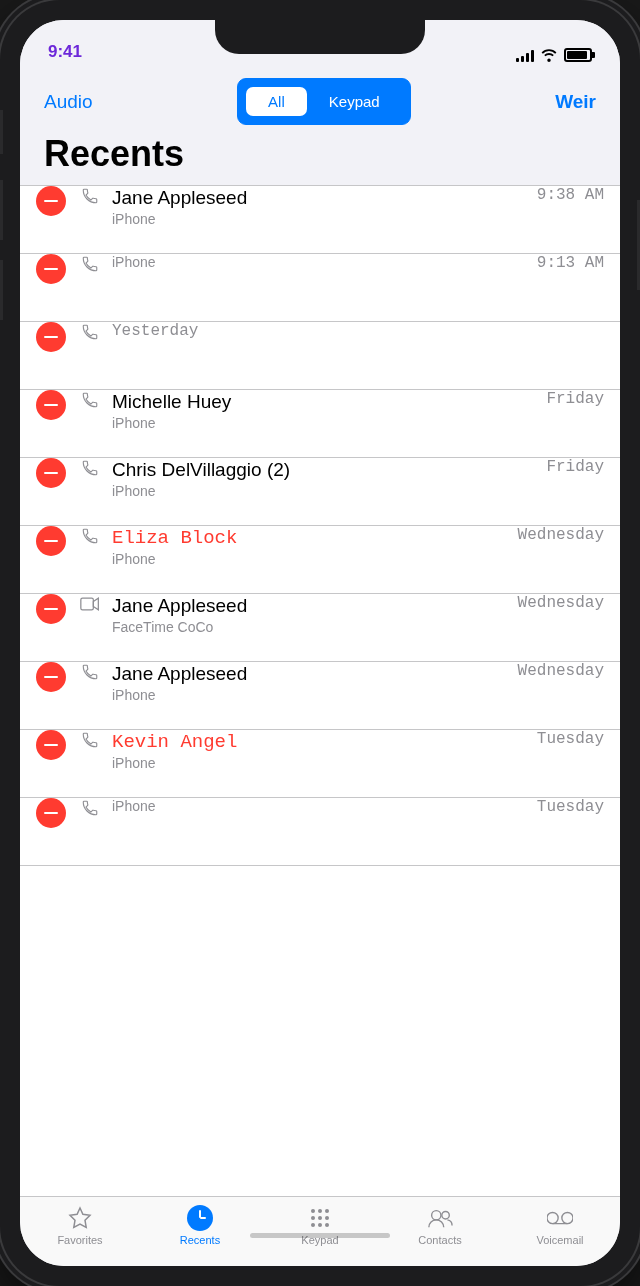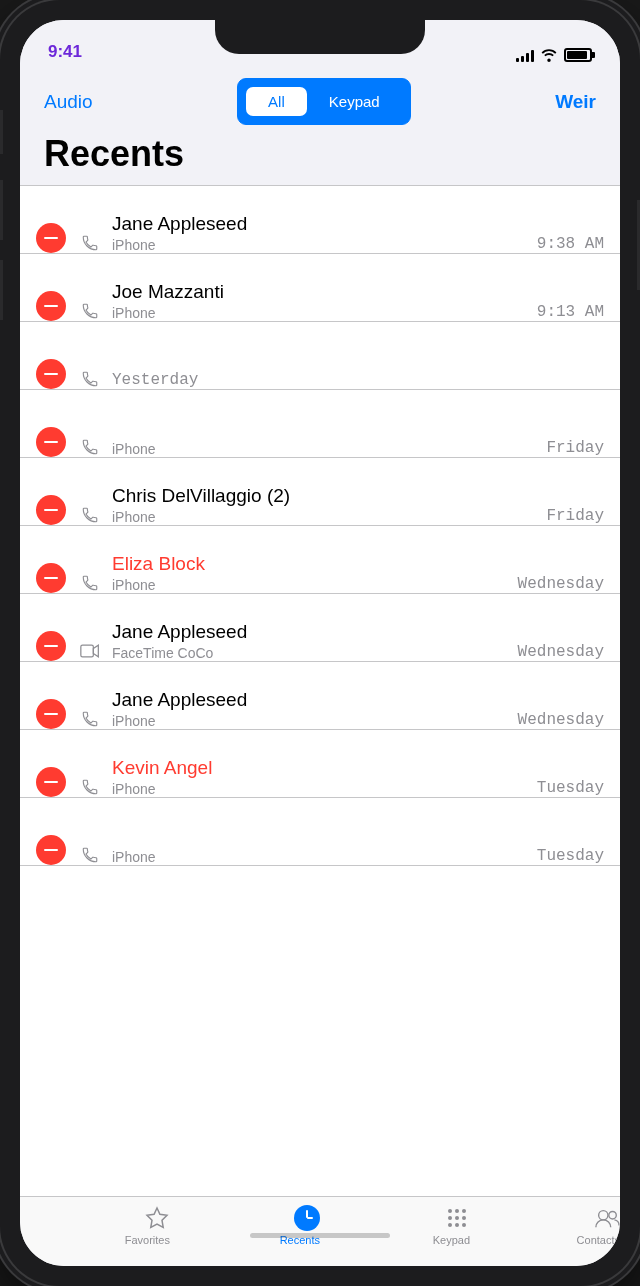--- a/index.html
+++ b/index.html
@@ -188,21 +188,21 @@
     
     .recents-list {
       flex: 1;
       background: #fff;
       overflow-y: auto;
       border-top: 0.5px solid #c6c6c8;
     }
 
     .list-item {
       display: flex;
-      align-items: flex-end;
+      align-items: flex-start;
       padding: 0 16px;
       min-height: 68px;
       border-bottom: 0.5px solid #c6c6c8;
       background: #fff;
     }
 
     .delete-btn {
       width: 30px;
       height: 30px;
       background: #ff3b30;
@@ -239,20 +239,21 @@
 
     .call-name {
       font-size: 19px;
       font-weight: 400;
       color: #000;
       line-height: 1.3;
     }
 
     .call-name.missed {
       color: #ff3b30;
+      font-family: Liberation Mono, monospace;
     }
 
     .call-subtype {
       font-size: 14px;
       color: #8e8e93;
     }
 
     .call-time {
       font-size: 16px;
       color: #8e8e93;
@@ -267,21 +268,21 @@
       display: flex;
       align-items: center;
       padding: 8px 0 20px;
       flex-shrink: 0;
     }
 
     .tab-item {
       flex: 1;
       display: flex;
       flex-direction: column;
-      align-items: flex-end;
+      align-items: center;
       gap: 3px;
     }
 
     .tab-icon {
       width: 26px;
       height: 26px;
       display: flex;
       align-items: center;
       justify-content: center;
       font-size: 22px;
@@ -446,21 +447,20 @@
           <div class="call-time">9:38 AM</div>
         </div>
         <div class="list-item">
           <div class="delete-btn"></div>
           <div class="call-type-icon">
             <svg width="18" height="18" viewBox="0 0 24 24" fill="none">
       <path d="M6.6 10.8c1.4 2.8 3.8 5.1 6.6 6.6l2.2-2.2c.3-.3.7-.4 1-.2 1.1.4 2.3.6 3.6.6.6 0 1 .4 1 1V20c0 .6-.4 1-1 1C10.6 21 3 13.4 3 4c0-.6.4-1 1-1h3.5c.6 0 1 .4 1 1 0 1.3.2 2.5.6 3.6.1.3 0 .7-.2 1L6.6 10.8z" stroke="#8e8e93" stroke-width="1.5" fill="none"></path>
     </svg>
           </div>
           <div class="call-info">
-            <div class="call-name">Joe Mazzanti</div>
             <div class="call-subtype">iPhone</div>
           </div>
           <div class="call-time">9:13 AM</div>
         </div>
         <div class="list-item">
           <div class="delete-btn"></div>
           <div class="call-type-icon">
             <svg width="18" height="18" viewBox="0 0 24 24" fill="none">
       <path d="M6.6 10.8c1.4 2.8 3.8 5.1 6.6 6.6l2.2-2.2c.3-.3.7-.4 1-.2 1.1.4 2.3.6 3.6.6.6 0 1 .4 1 1V20c0 .6-.4 1-1 1C10.6 21 3 13.4 3 4c0-.6.4-1 1-1h3.5c.6 0 1 .4 1 1 0 1.3.2 2.5.6 3.6.1.3 0 .7-.2 1L6.6 10.8z" stroke="#8e8e93" stroke-width="1.5" fill="none"></path>
     </svg>
@@ -468,20 +468,21 @@
           <div class="call-time">Yesterday</div>
         </div>
         <div class="list-item">
           <div class="delete-btn"></div>
           <div class="call-type-icon">
             <svg width="18" height="18" viewBox="0 0 24 24" fill="none">
       <path d="M6.6 10.8c1.4 2.8 3.8 5.1 6.6 6.6l2.2-2.2c.3-.3.7-.4 1-.2 1.1.4 2.3.6 3.6.6.6 0 1 .4 1 1V20c0 .6-.4 1-1 1C10.6 21 3 13.4 3 4c0-.6.4-1 1-1h3.5c.6 0 1 .4 1 1 0 1.3.2 2.5.6 3.6.1.3 0 .7-.2 1L6.6 10.8z" stroke="#8e8e93" stroke-width="1.5" fill="none"></path>
     </svg>
           </div>
           <div class="call-info">
+            <div class="call-name">Michelle Huey</div>
             <div class="call-subtype">iPhone</div>
           </div>
           <div class="call-time">Friday</div>
         </div>
         <div class="list-item">
           <div class="delete-btn"></div>
           <div class="call-type-icon">
             <svg width="18" height="18" viewBox="0 0 24 24" fill="none">
       <path d="M6.6 10.8c1.4 2.8 3.8 5.1 6.6 6.6l2.2-2.2c.3-.3.7-.4 1-.2 1.1.4 2.3.6 3.6.6.6 0 1 .4 1 1V20c0 .6-.4 1-1 1C10.6 21 3 13.4 3 4c0-.6.4-1 1-1h3.5c.6 0 1 .4 1 1 0 1.3.2 2.5.6 3.6.1.3 0 .7-.2 1L6.6 10.8z" stroke="#8e8e93" stroke-width="1.5" fill="none"></path>
     </svg>
@@ -592,17 +593,27 @@
         <div class="tab-icon">
           <svg width="28" height="24" viewBox="0 0 28 24" fill="none">
             <circle cx="10" cy="9" r="5" stroke="#8e8e93" stroke-width="1.5" fill="none"></circle>
             <path d="M2 22c0-4.4 3.6-8 8-8s8 3.6 8 8" stroke="#8e8e93" stroke-width="1.5" fill="none"></path>
             <circle cx="20" cy="9" r="4" stroke="#8e8e93" stroke-width="1.5" fill="none"></circle>
             <path d="M22 14c2.8.5 5 3 5 6" stroke="#8e8e93" stroke-width="1.5" fill="none"></path>
           </svg>
         </div>
         <span class="tab-label">Contacts</span>
       </div>
+      <div class="tab-item">
+        <div class="tab-icon">
+          <svg width="28" height="18" viewBox="0 0 28 18">
+            <circle cx="6" cy="9" r="6" stroke="#8e8e93" stroke-width="1.5" fill="none"></circle>
+            <circle cx="22" cy="9" r="6" stroke="#8e8e93" stroke-width="1.5" fill="none"></circle>
+            <line x1="6" y1="15" x2="22" y2="15" stroke="#8e8e93" stroke-width="1.5"></line>
+          </svg>
+        </div>
+        <span class="tab-label">Voicemail</span>
+      </div>
     </div>
 
     <div class="home-indicator"></div>
   </div>
 </div>
 
 </body></html>

